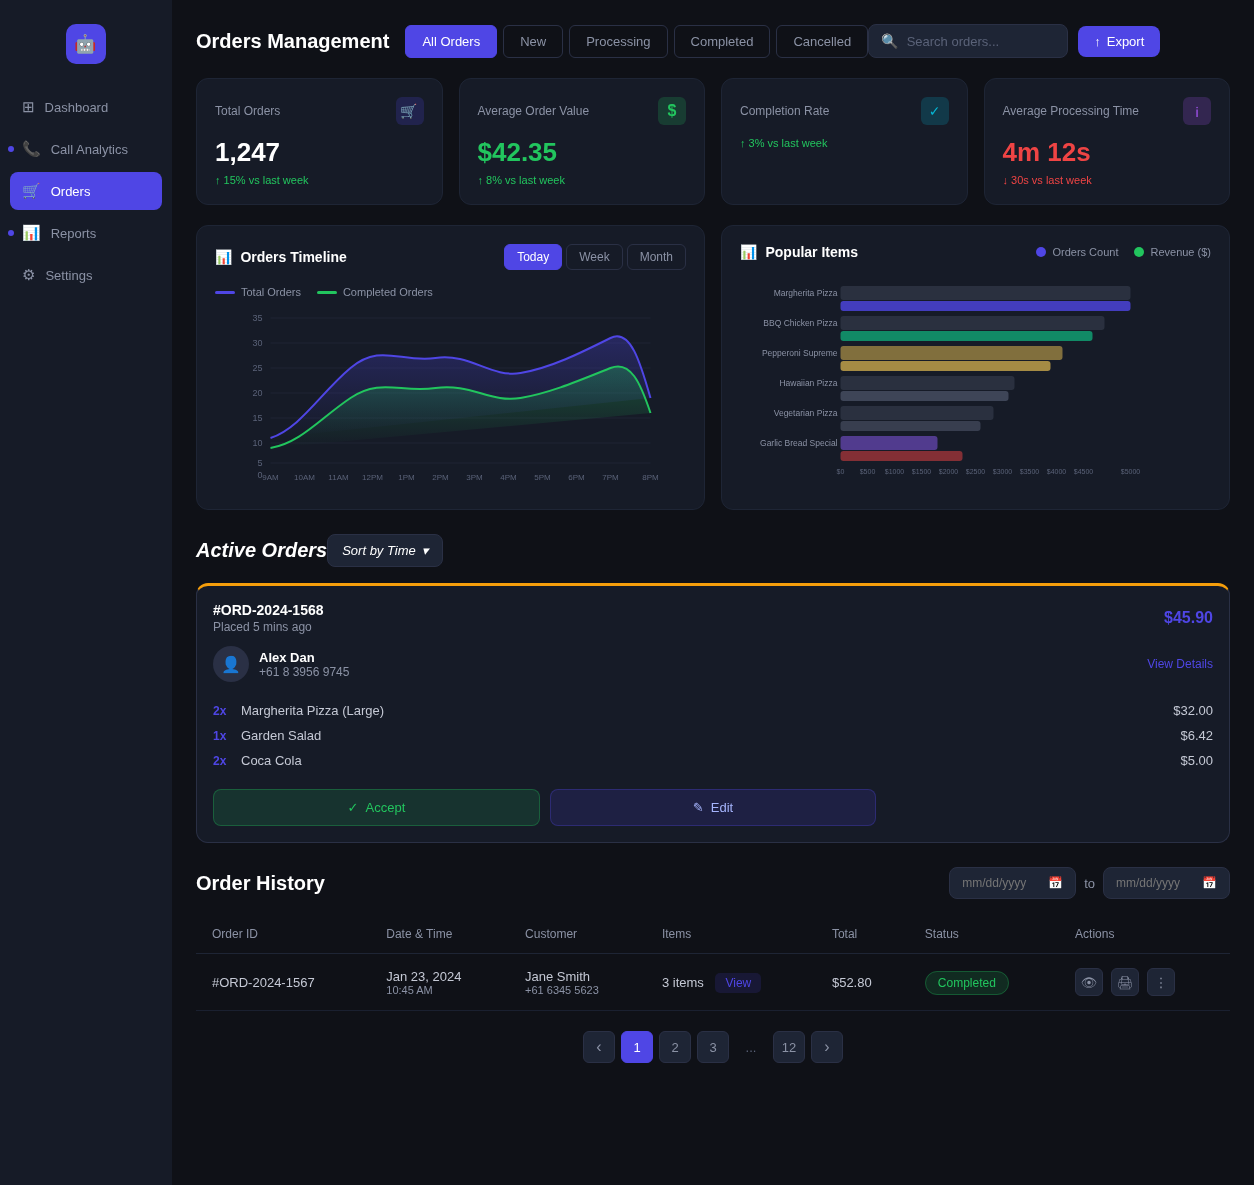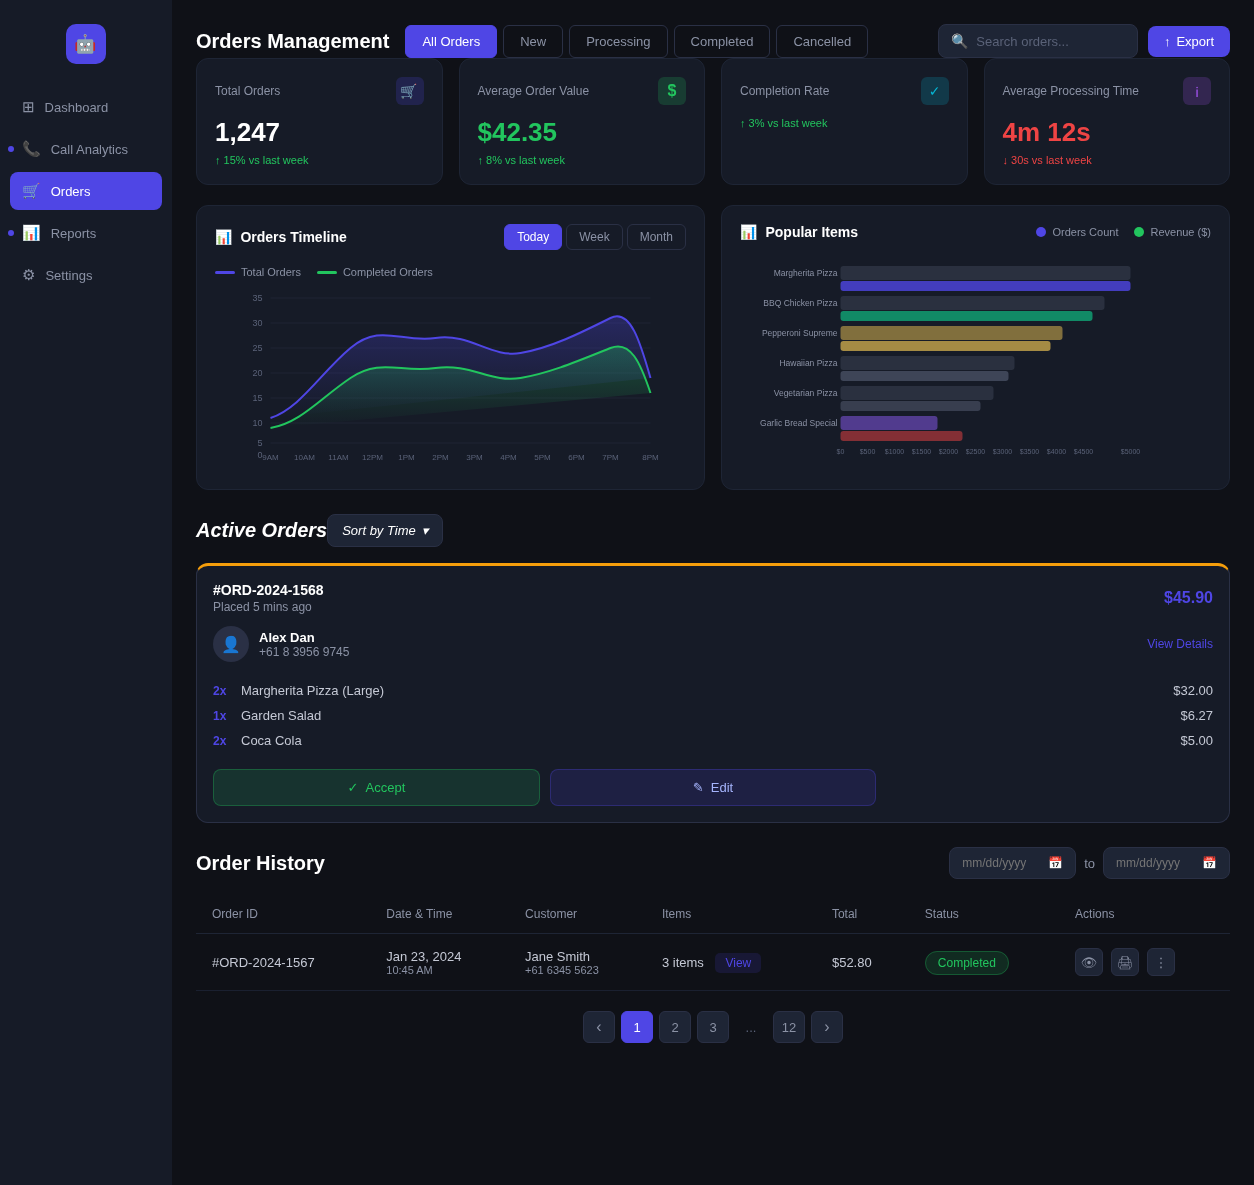--- a/index.html
+++ b/index.html
@@ -12,21 +12,21 @@
     .sidebar-nav { display: flex; flex-direction: column; gap: 4px; padding: 0 10px; }
     .sidebar-item { display: flex; align-items: center; gap: 10px; padding: 10px 12px; border-radius: 8px; cursor: pointer; color: #8b92a5; font-size: 13px; font-weight: 500; position: relative; }
     .sidebar-item.active { background: #4f46e5; color: #fff; }
     .sidebar-item .dot { width: 6px; height: 6px; border-radius: 50%; background: #4f46e5; position: absolute; left: -2px; }
     .sidebar-icon { font-size: 15px; }
 
     
     .main { flex: 1; padding: 24px; overflow: auto; }
 
     
-    .header { display: flex; align-items: center; justify-content: space-between; }
+    .header { display: flex; align-items: center; margin-bottom: 20px; }
     .header-left { display: flex; align-items: center; gap: 16px; }
     .page-title { font-size: 20px; font-weight: 700; color: #fff; white-space: nowrap; }
     .header-tabs { display: flex; gap: 6px; }
     .tab-btn { padding: 8px 16px; border-radius: 6px; border: 1px solid #2a3045; background: transparent; color: #8b92a5; cursor: pointer; font-size: 13px; font-weight: 500; }
     .tab-btn.active { background: #4f46e5; color: #fff; border-color: #4f46e5; }
     .header-right { display: flex; align-items: center; gap: 10px; }
     .search-bar { display: flex; align-items: center; background: #1e2535; border: 1px solid #2a3045; border-radius: 8px; padding: 8px 12px; gap: 8px; width: 200px; }
     .search-bar input { background: transparent; border: none; outline: none; color: #fff; font-size: 13px; width: 100%; }
     .search-bar input::placeholder { color: #5a6278; }
     .export-btn { display: flex; align-items: center; gap: 6px; background: #4f46e5; color: #fff; border: none; border-radius: 8px; padding: 8px 16px; cursor: pointer; font-size: 13px; font-weight: 500; }
@@ -377,21 +377,21 @@
 
     <div class="order-items">
       <div class="order-item-row">
         <span class="order-item-qty">2x</span>
         <span class="order-item-name">Margherita Pizza (Large)</span>
         <span class="order-item-price">$32.00</span>
       </div>
       <div class="order-item-row">
         <span class="order-item-qty">1x</span>
         <span class="order-item-name">Garden Salad</span>
-        <span class="order-item-price">$6.27</span>
+        <span class="order-item-price">$6.42</span>
       </div>
       <div class="order-item-row">
         <span class="order-item-qty">2x</span>
         <span class="order-item-name">Coca Cola</span>
         <span class="order-item-price">$5.00</span>
       </div>
     </div>
 
     <div class="order-actions">
       <button class="action-btn accept">✓&nbsp;&nbsp;Accept</button>

